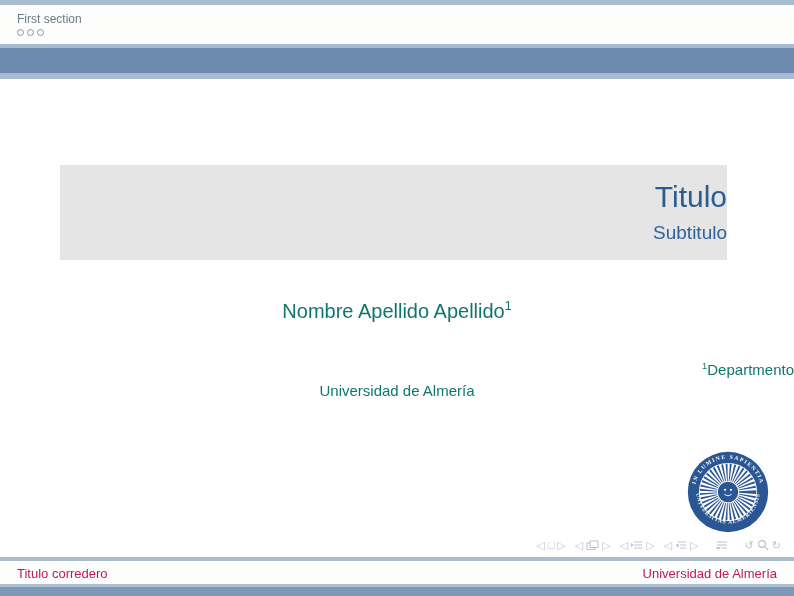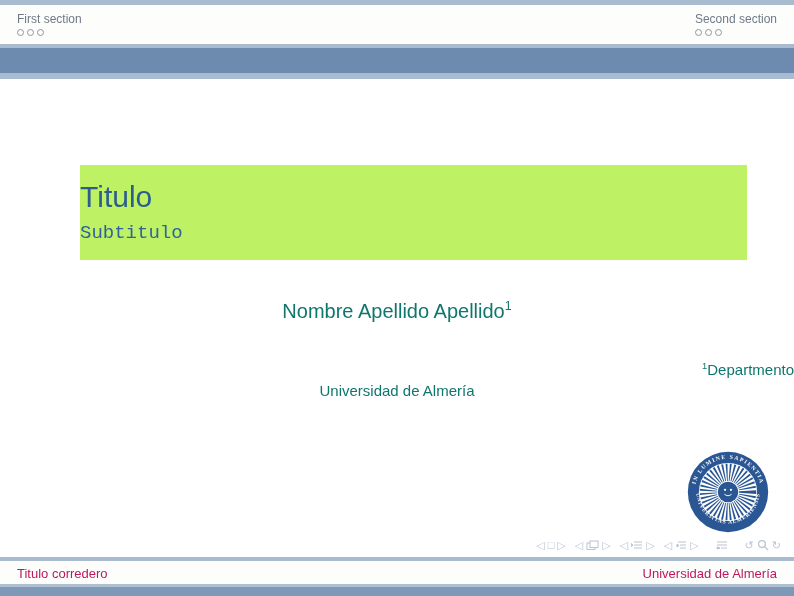--- a/index.html
+++ b/index.html
@@ -15,24 +15,24 @@
   .head{position:absolute;left:0;top:5px;width:794px;height:52px;background:#fdfdfc;}
   .sec{position:absolute;top:7px;}
   .sec.left{left:17px;text-align:left;}
   .sec.right{right:17px;text-align:right;}
   .sec-label{font-size:12px;color:#6e7a87;line-height:14px;cursor:pointer;}
   .dots{margin-top:3px;display:flex;gap:3px;}
   .sec.right .dots{justify-content:flex-start;}
   .dot{width:7px;height:7px;border:1.2px solid #8d96a3;border-radius:50%;box-sizing:border-box;cursor:pointer;}
 
   
-  .titlebox{position:absolute;left:80px;top:165px;width:667px;height:95px;background:#bef264;
-            display:flex;flex-direction:column;align-items:flex-start;justify-content:center;}
+  .titlebox{position:absolute;left:60px;top:165px;width:667px;height:95px;background:#e5e5e5;
+            display:flex;flex-direction:column;align-items:flex-end;justify-content:center;}
   .title{font-size:30px;color:#2d5c8e;line-height:34px;}
-  .subtitle{font-size:19px;color:#31639a;line-height:24px;margin-top:7px;font-family:Liberation Mono, monospace;}
+  .subtitle{font-size:19px;color:#31639a;line-height:24px;margin-top:7px;}
 
   
   .cline{position:absolute;left:0;width:794px;text-align:center;color:#0f766e;}
   .author{top:299px;font-size:20px;}
   .author sup,.inst sup{font-size:62%;}
   .inst1{top:361px;font-size:15px;text-align:right;}
   .inst2{top:382px;font-size:15px;}
   .datel{top:430px;font-size:20px;}
 
   
@@ -58,28 +58,20 @@
 </head>
 <body>
 
 <div class="slide">
 
   <div class="topbar"></div>
 
   <div class="head">
     <div class="sec left">
       <div class="sec-label">First section</div>
-      <div class="dots">
-        <span class="dot"></span>
-        <span class="dot"></span>
-        <span class="dot"></span>
-      </div>
-    </div>
-    <div class="sec right">
-      <div class="sec-label">Second section</div>
       <div class="dots">
         <span class="dot"></span>
         <span class="dot"></span>
         <span class="dot"></span>
       </div>
     </div>
   </div>
 
   <div class="hline-a"></div>
   <div class="hbar"></div>

